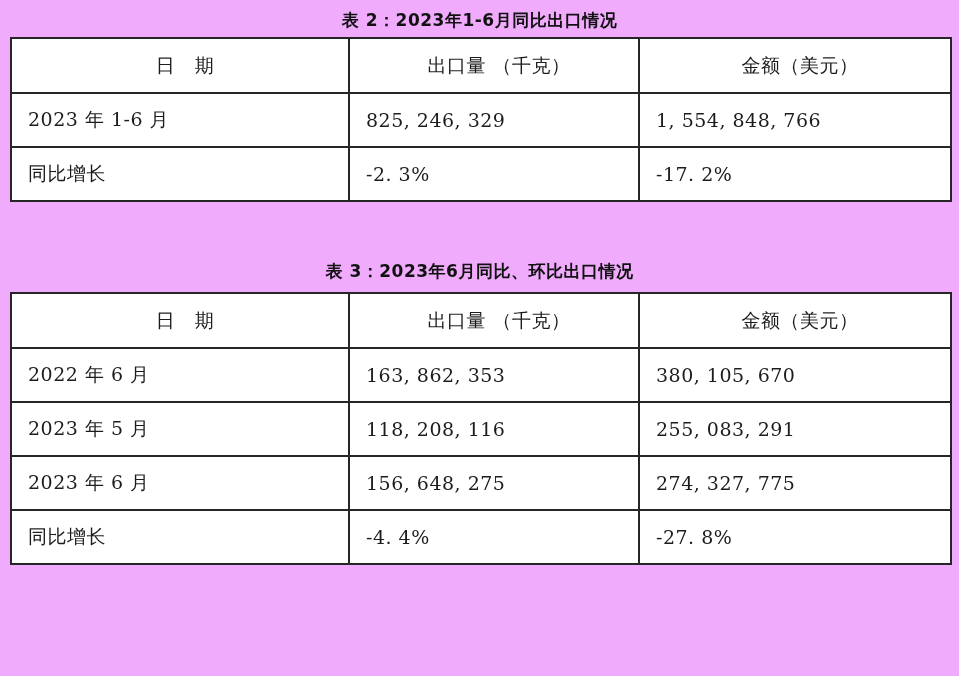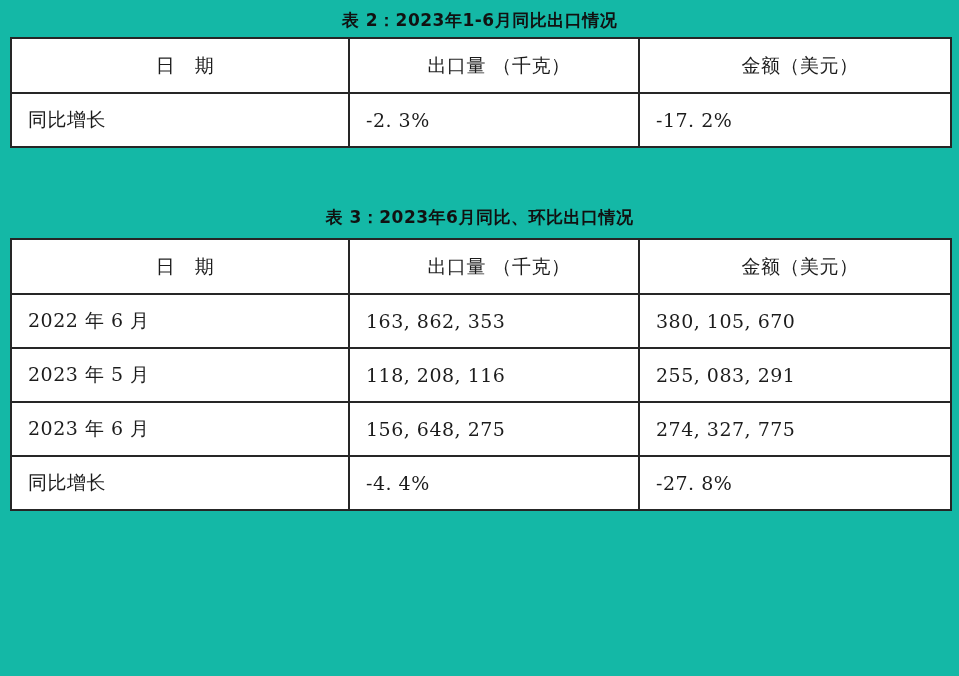--- a/index.html
+++ b/index.html
@@ -4,21 +4,21 @@
 <style>
   html, body {
     margin: 0;
     padding: 0;
     background: #ffffff;
   }
   .page {
     position: relative;
     width: 959px;
     height: 676px;
-    background: #14b8a6;
+    background: #f0abfc;
     color: #1c1c1c;
     font-family: "DejaVu Serif", "Liberation Serif", serif;
     overflow: hidden;
   }
   .tbl-title {
     font-family: "DejaVu Sans", "Liberation Sans", sans-serif;
     font-weight: 700;
     font-size: 17px;
     line-height: 22px;
     text-align: center;
@@ -65,20 +65,25 @@
         <col class="c2">
         <col class="c3">
       </colgroup>
     <tbody>
       <tr class="header-row">
         <td>日　期</td>
         <td>出口量 （千克）</td>
         <td>金额（美元）</td>
       </tr>
       <tr>
+        <td>2023 年 1-6 月</td>
+        <td>825, 246, 329</td>
+        <td>1, 554, 848, 766</td>
+      </tr>
+      <tr>
         <td>同比增长</td>
         <td>-2. 3%</td>
         <td>-17. 2%</td>
       </tr>
     </tbody>
   </table>
 
   <div class="tbl-title title-3">表 3：2023年6月同比、环比出口情况</div>
 
   <table class="data-table t3">

